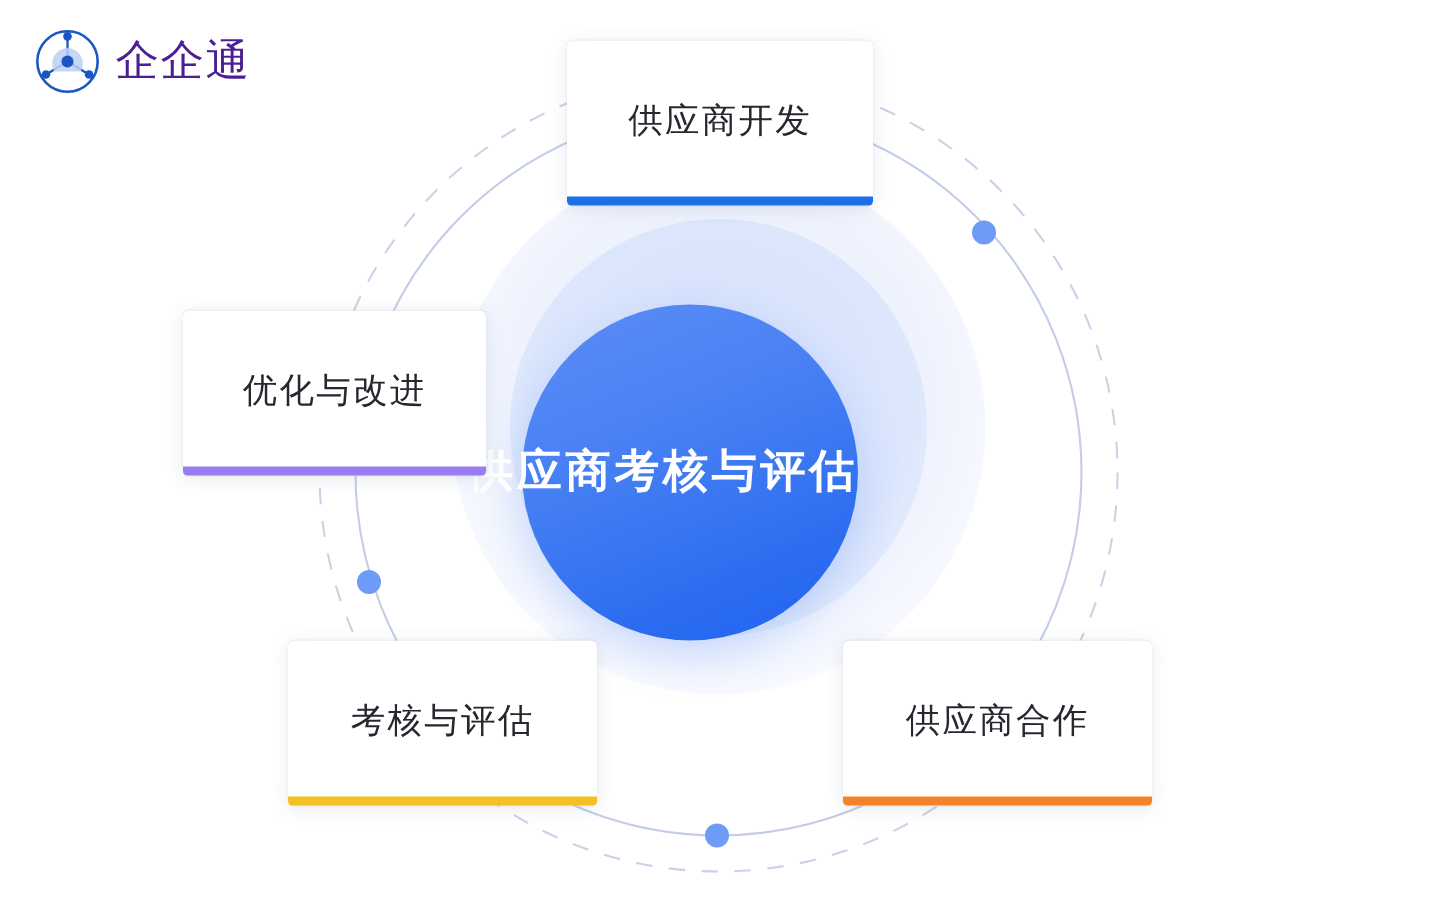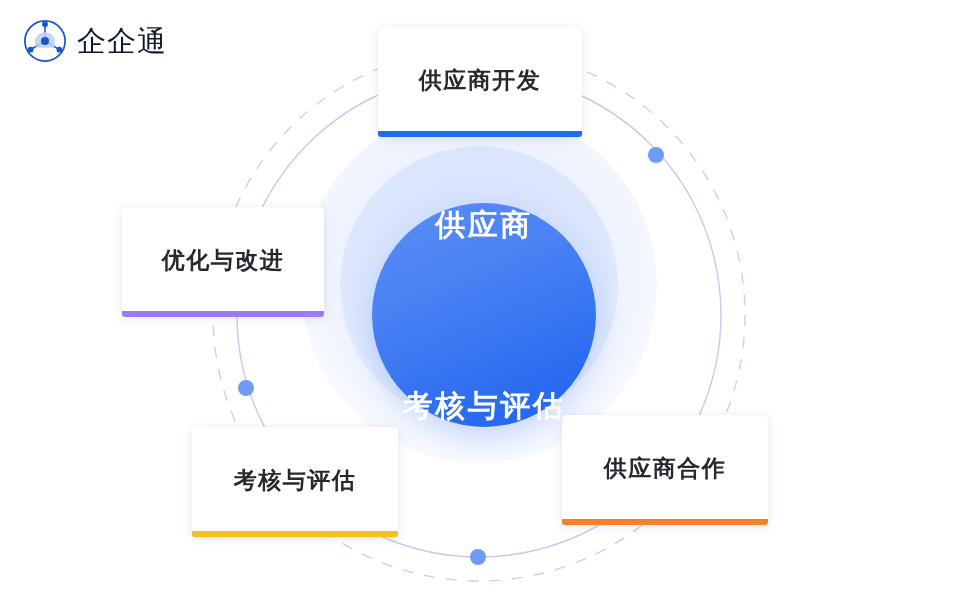--- a/index.html
+++ b/index.html
@@ -31,21 +31,21 @@
   }
   #brand .mark {
     width: 46px;
     height: 46px;
     display: block;
     flex: 0 0 auto;
   }
   #brand .wordmark {
     font-size: 29px;
     line-height: 1;
-    color: #0f172a;
+    color: #4c1d95;
     font-weight: 400;
     letter-spacing: 1px;
     white-space: nowrap;
   }
 
   
   #rings {
     position: absolute;
     left: 0;
     top: 0;
@@ -80,31 +80,30 @@
                 rgba(214,226,252,0.95) 0%,
                 rgba(218,229,252,0.92) 60%,
                 rgba(232,239,253,0.55) 88%,
                 rgba(255,255,255,0) 100%);
     z-index: 7;
   }
 
   
   #center-circle {
     position: absolute;
-    left: 372px;
+    left: 348px;
     top: 203px;
     width: 224px;
     height: 224px;
     border-radius: 50%;
     background: linear-gradient(157deg, #5b8df5 0%, #4a82f4 35%, #2d6ef0 75%, #1f62ee 100%);
     box-shadow: 0 10px 30px rgba(45,110,240,0.22);
     display: flex;
-    flex-direction: column;
     align-items: center;
-    justify-content: space-between;
+    justify-content: flex-end;
     z-index: 20;
   }
   #center-circle .line {
     color: #ffffff;
     font-size: 30px;
     font-weight: 700;
     letter-spacing: 2.5px;
     line-height: 1.45;
     text-align: center;
     white-space: nowrap;
@@ -118,38 +117,38 @@
     box-shadow: 0 2px 12px rgba(80,95,130,0.13),
                 0 0 1px rgba(80,95,130,0.18);
     display: flex;
     align-items: center;
     justify-content: center;
     z-index: 30;
   }
   .card .label {
     font-size: 23px;
     color: #25282e;
-    font-weight: 700;
+    font-weight: 400;
     letter-spacing: 1.5px;
     white-space: nowrap;
     margin-bottom: 4px;
   }
   .card .accent {
     position: absolute;
     left: 0;
     right: 0;
     bottom: 0;
     height: 6px;
     border-radius: 0 0 3px 3px;
   }
 
   
   #card-top     { left: 378px; top: 27px;  width: 204px; height: 110px; }
   #card-right   { left: 638px; top: 207px; width: 202px; height: 110px; }
-  #card-bottomright { left: 562px; top: 415px; width: 206px; height: 110px; }
+  #card-bottomright { left: 562px; top: 427px; width: 206px; height: 110px; }
   #card-bottomleft  { left: 192px; top: 427px; width: 206px; height: 110px; }
   #card-left    { left: 122px; top: 207px; width: 202px; height: 110px; }
 </style>
 </head>
 <body>
 
 <div id="stage">
 
   <div id="brand">
     <svg class="mark" viewBox="0 0 48 48">

